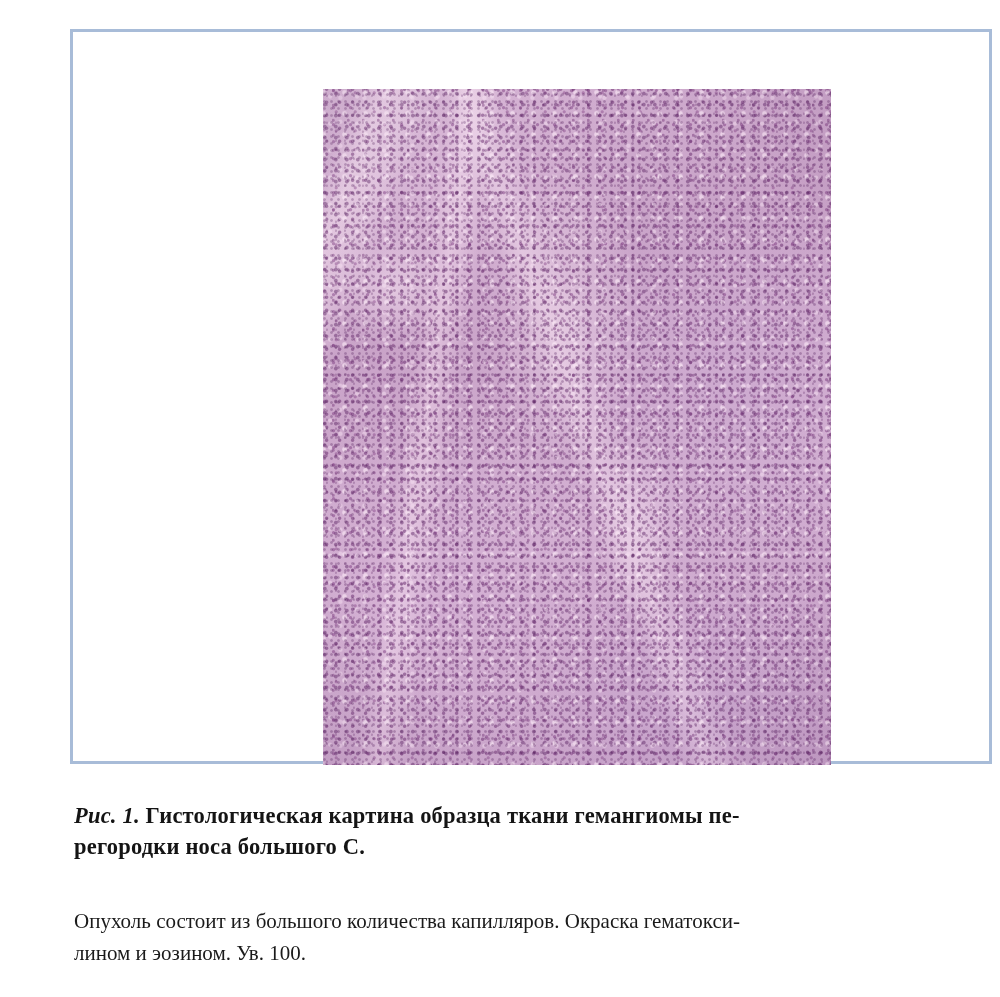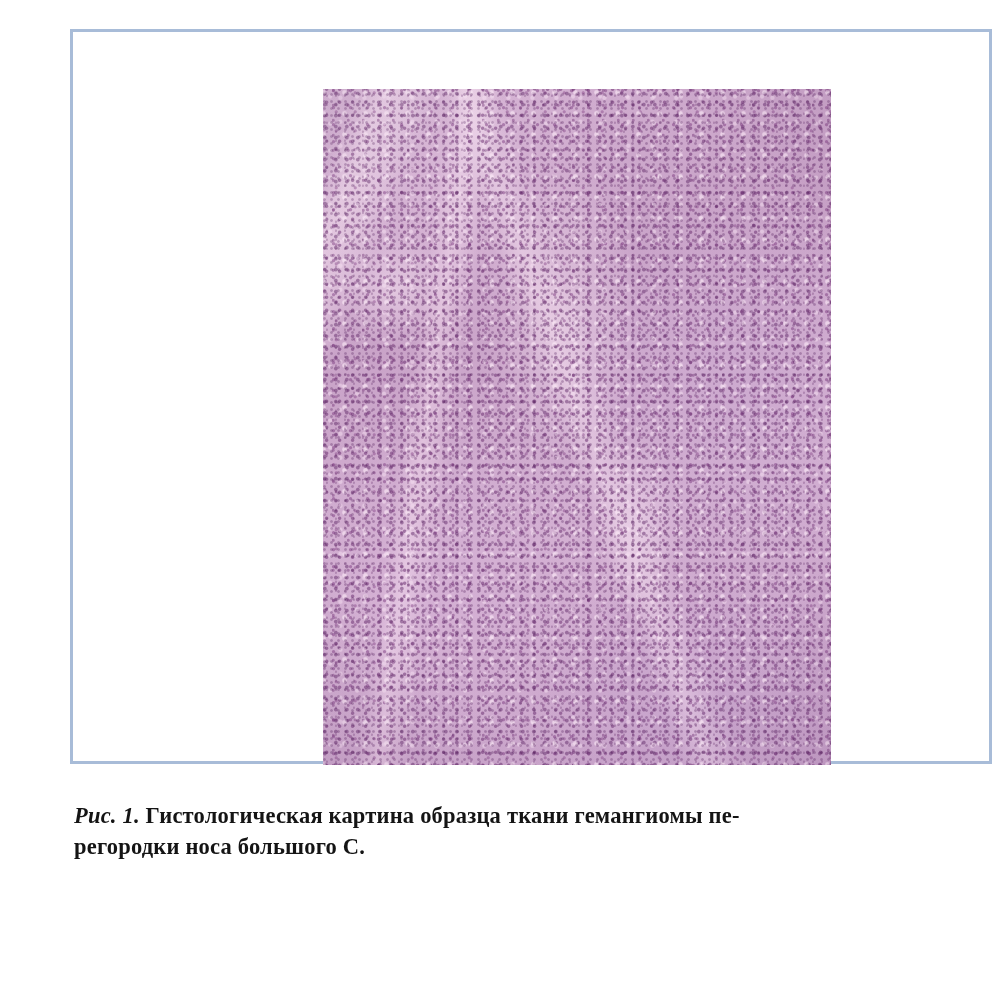--- a/index.html
+++ b/index.html
@@ -162,15 +162,17 @@
 
   <div class="caption-block">
     <p class="caption-bold">
       <span class="ital">Рис. 1.</span>
       <span>Гистологическая картина образца ткани гемангиомы пе-</span><br>
       <span>регородки носа большого С.</span>
     </p>
   </div>
 
   <p class="caption-note">
+    <span class="ln">Опухоль состоит из большого количества капилляров. Окраска гематокси-</span>
+    <span class="ln">лином и эозином. Ув. 100.</span>
   </p>
 
 </div>
 
 </body></html>

